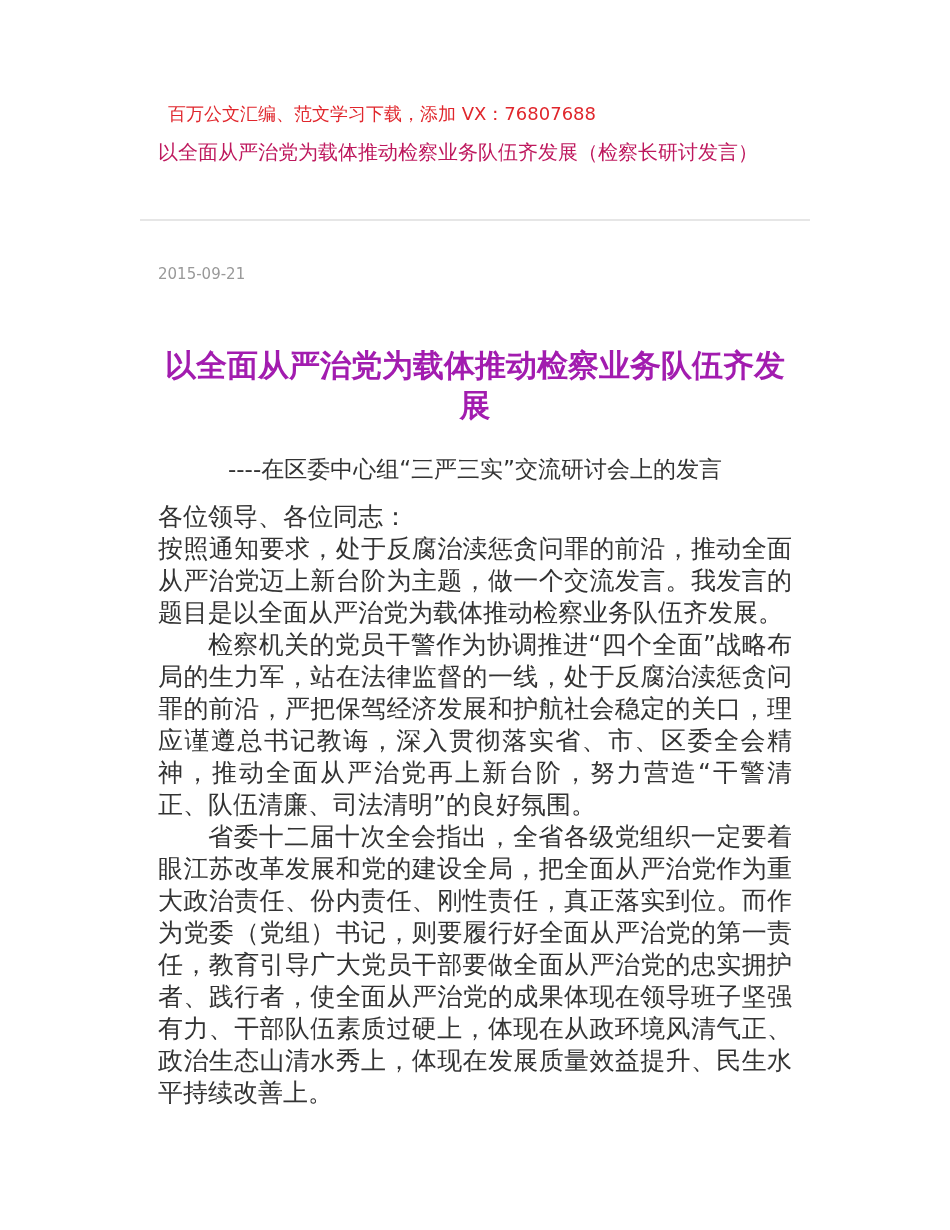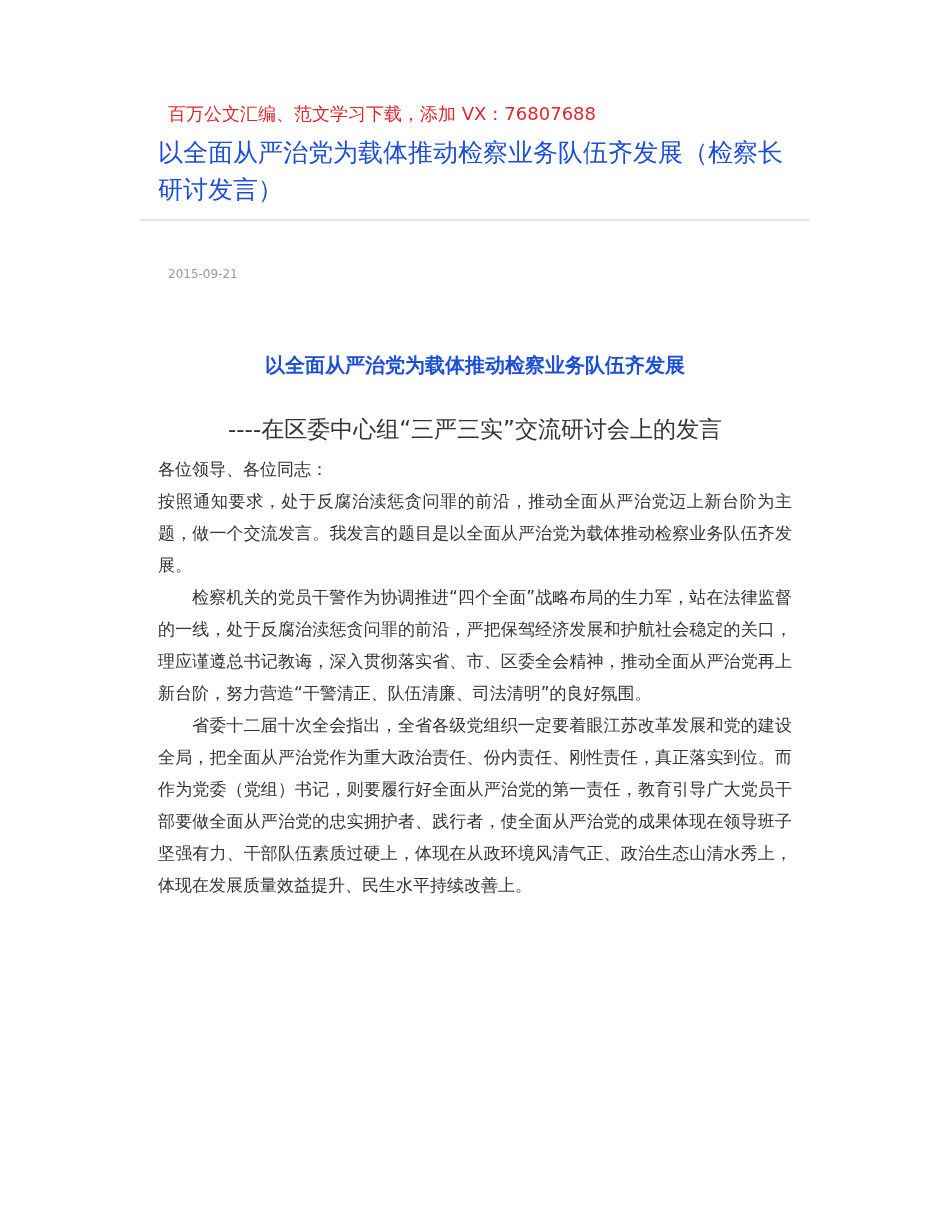--- a/index.html
+++ b/index.html
@@ -1,28 +1,28 @@
 <!DOCTYPE html>
 <html><head>
 <meta charset="utf-8">
 <style>
   html, body { margin: 0; padding: 0; background: #ffffff; }
   body { width: 950px; height: 1230px; position: relative; overflow: hidden;
          font-family: "DejaVu Sans", "Liberation Sans", sans-serif; color: #333333; }
   .watermark { position: absolute; top: 56px; left: 0; width: 764px; text-align: center;
                color: #e0262c; font-size: 18px; line-height: 26px; letter-spacing: 0px; margin-top: 45px; }
   .header { position: absolute; left: 140px; top: 134px; width: 670px; }
-  .page-title { margin: 0 0 12px 18px; font-size: 25px; line-height: 37px; font-weight: normal; color: #1d4ed8; width: 640px; }
+  .page-title { margin: 0 0 12px 18px; font-size: 20px; line-height: 37px; font-weight: normal; color: #be185d; width: 640px; }
   .divider { position: absolute; left: 140px; top: 219px; width: 670px; height: 2px; background: #e6e6e6; }
-  .date { position: absolute; left: 168px; top: 262px; font-size: 12px; color: #999999; line-height: 24px; }
+  .date { position: absolute; left: 158px; top: 262px; font-size: 15px; color: #999999; line-height: 24px; }
   .article { position: absolute; left: 158px; top: 345px; width: 634px; }
   .article-heading { text-align: center; font-family: "DejaVu Serif", "Liberation Serif", serif; font-weight: bold;
-                     font-size: 20px; line-height: 40px; margin: 0 0 28px 0; color: #1d4ed8; }
-  .subtitle, .author { text-align: center; font-size: 23px; line-height: 32px; margin: 8px; }
-  .body-text p { margin: 0; font-size: 17px; line-height: 32px; text-align: justify; }
+                     font-size: 31px; line-height: 40px; margin: 0 0 28px 0; color: #a21caf; }
+  .subtitle, .author { text-align: center; font-size: 23px; line-height: 32px; margin: 16px; }
+  .body-text p { margin: 0; font-size: 25px; line-height: 32px; text-align: justify; }
   .body-text p.indent { text-indent: 2em; }
 </style>
 </head>
 <body>
 
 <div class="watermark">百万公文汇编、范文学习下载，添加 VX：76807688</div>
 
 <div class="header">
   <h1 class="page-title">以全面从严治党为载体推动检察业务队伍齐发展（检察长研讨发言）</h1>
 </div>

